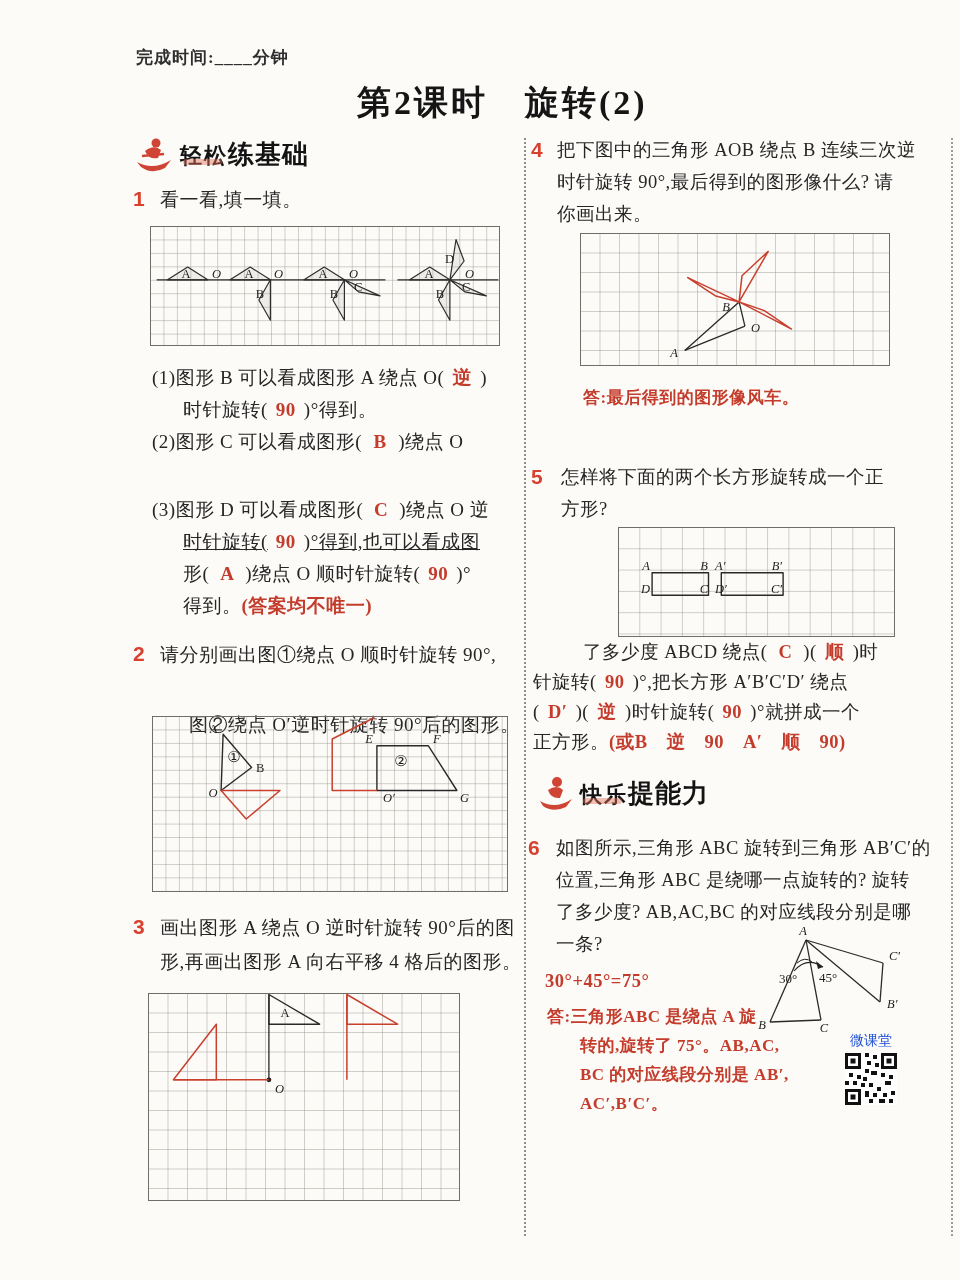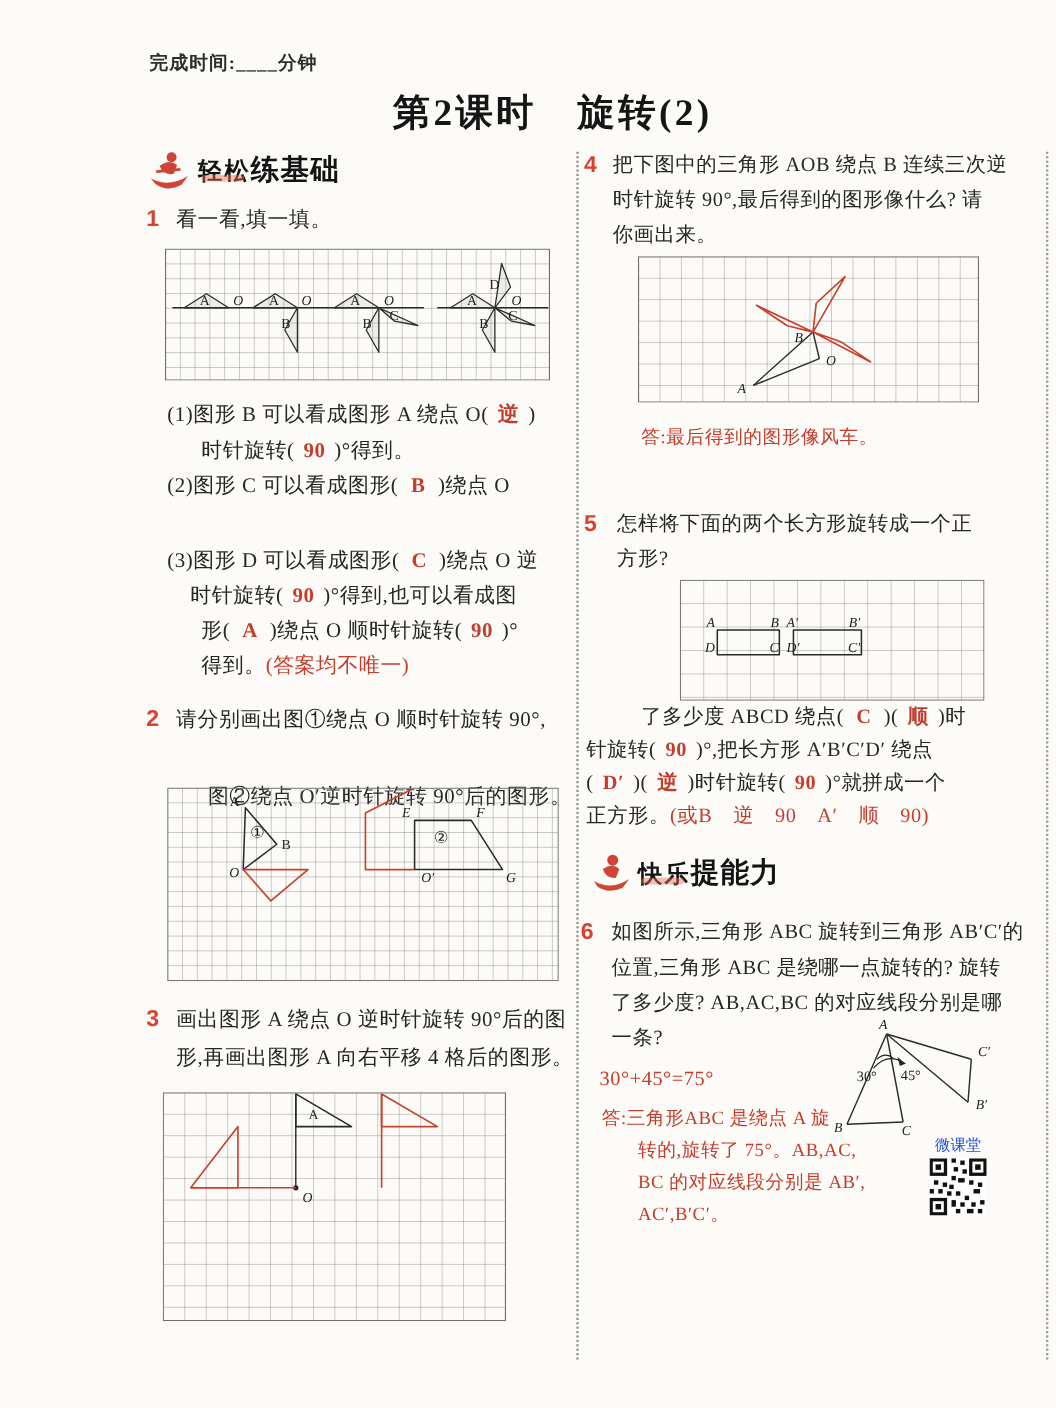--- a/index.html
+++ b/index.html
@@ -6,21 +6,21 @@
   #page{position:relative;width:960px;height:1280px;background:#fcfbf8;overflow:hidden;
         font-family:"Liberation Serif","DejaVu Serif",serif;color:#262626;}
   .t{position:absolute;white-space:nowrap;letter-spacing:0.5px;line-height:1.25;}
   .fs19{font-size:19px;}
   .fs18{font-size:18.5px;}
   .fs17{font-size:17px;}
   .qnum{position:absolute;font-family:"Liberation Sans","DejaVu Sans",sans-serif;
         font-weight:bold;color:#d8402f;font-size:21px;}
   .ans{color:#c43c2c;font-weight:bold;}
   .gap{display:inline-block;min-width:36px;text-align:center;}
-  .redline{color:#c43c2c;font-weight:normal;}
+  .redline{color:#c43c2c;font-weight:bold;}
   .header-time{position:absolute;left:136px;top:46px;font-size:17px;font-weight:bold;color:#2e2e2e;letter-spacing:1px;}
   .page-title{position:absolute;left:357px;top:80px;font-size:34px;font-weight:bold;color:#151515;letter-spacing:3px;}
   .divider{position:absolute;border-left:2px dotted #8f8f8a;width:0;}
   .sec-title{position:absolute;font-weight:bold;color:#131313;white-space:nowrap;}
   .sec-strong{font-size:22px;letter-spacing:2px;position:relative;}
   .sec-strong::after{content:"";position:absolute;left:3px;right:6px;bottom:3px;height:6px;
         background:rgba(228,112,92,0.45);border-radius:4px;}
   .sec-rest{font-size:26px;letter-spacing:1px;}
   .grid-svg{position:absolute;}
   svg text{font-family:"Liberation Serif","DejaVu Serif",serif;font-size:12.5px;fill:#1d1d1d;}
@@ -107,21 +107,21 @@
   </div>
   <div class="t fs19" style="left:183px;top:398px;">
     <span>时针旋转(</span><span class="ans gap">90</span><span>)°得到。</span>
   </div>
   <div class="t fs19" style="left:152px;top:430px;">
     <span>(2)图形 C 可以看成图形(</span><span class="ans gap">B</span><span>)绕点 O</span>
   </div>
   <div class="t fs19" style="left:152px;top:498px;">
     <span>(3)图形 D 可以看成图形(</span><span class="ans gap">C</span><span>)绕点 O 逆</span>
   </div>
-  <div class="t fs19" style="left:173px;top:530px;">
+  <div class="t fs19" style="left:183px;top:530px;text-decoration:underline;">
     <span>时针旋转(</span><span class="ans gap">90</span><span>)°得到,也可以看成图</span>
   </div>
   <div class="t fs19" style="left:183px;top:562px;">
     <span>形(</span><span class="ans gap">A</span><span>)绕点 O 顺时针旋转(</span><span class="ans gap">90</span><span>)°</span>
   </div>
   <div class="t fs19" style="left:183px;top:594px;">
     <span>得到。</span><span class="redline">(答案均不唯一)</span>
   </div>
 
   <div class="qnum" style="left:133px;top:642px;">2</div>

